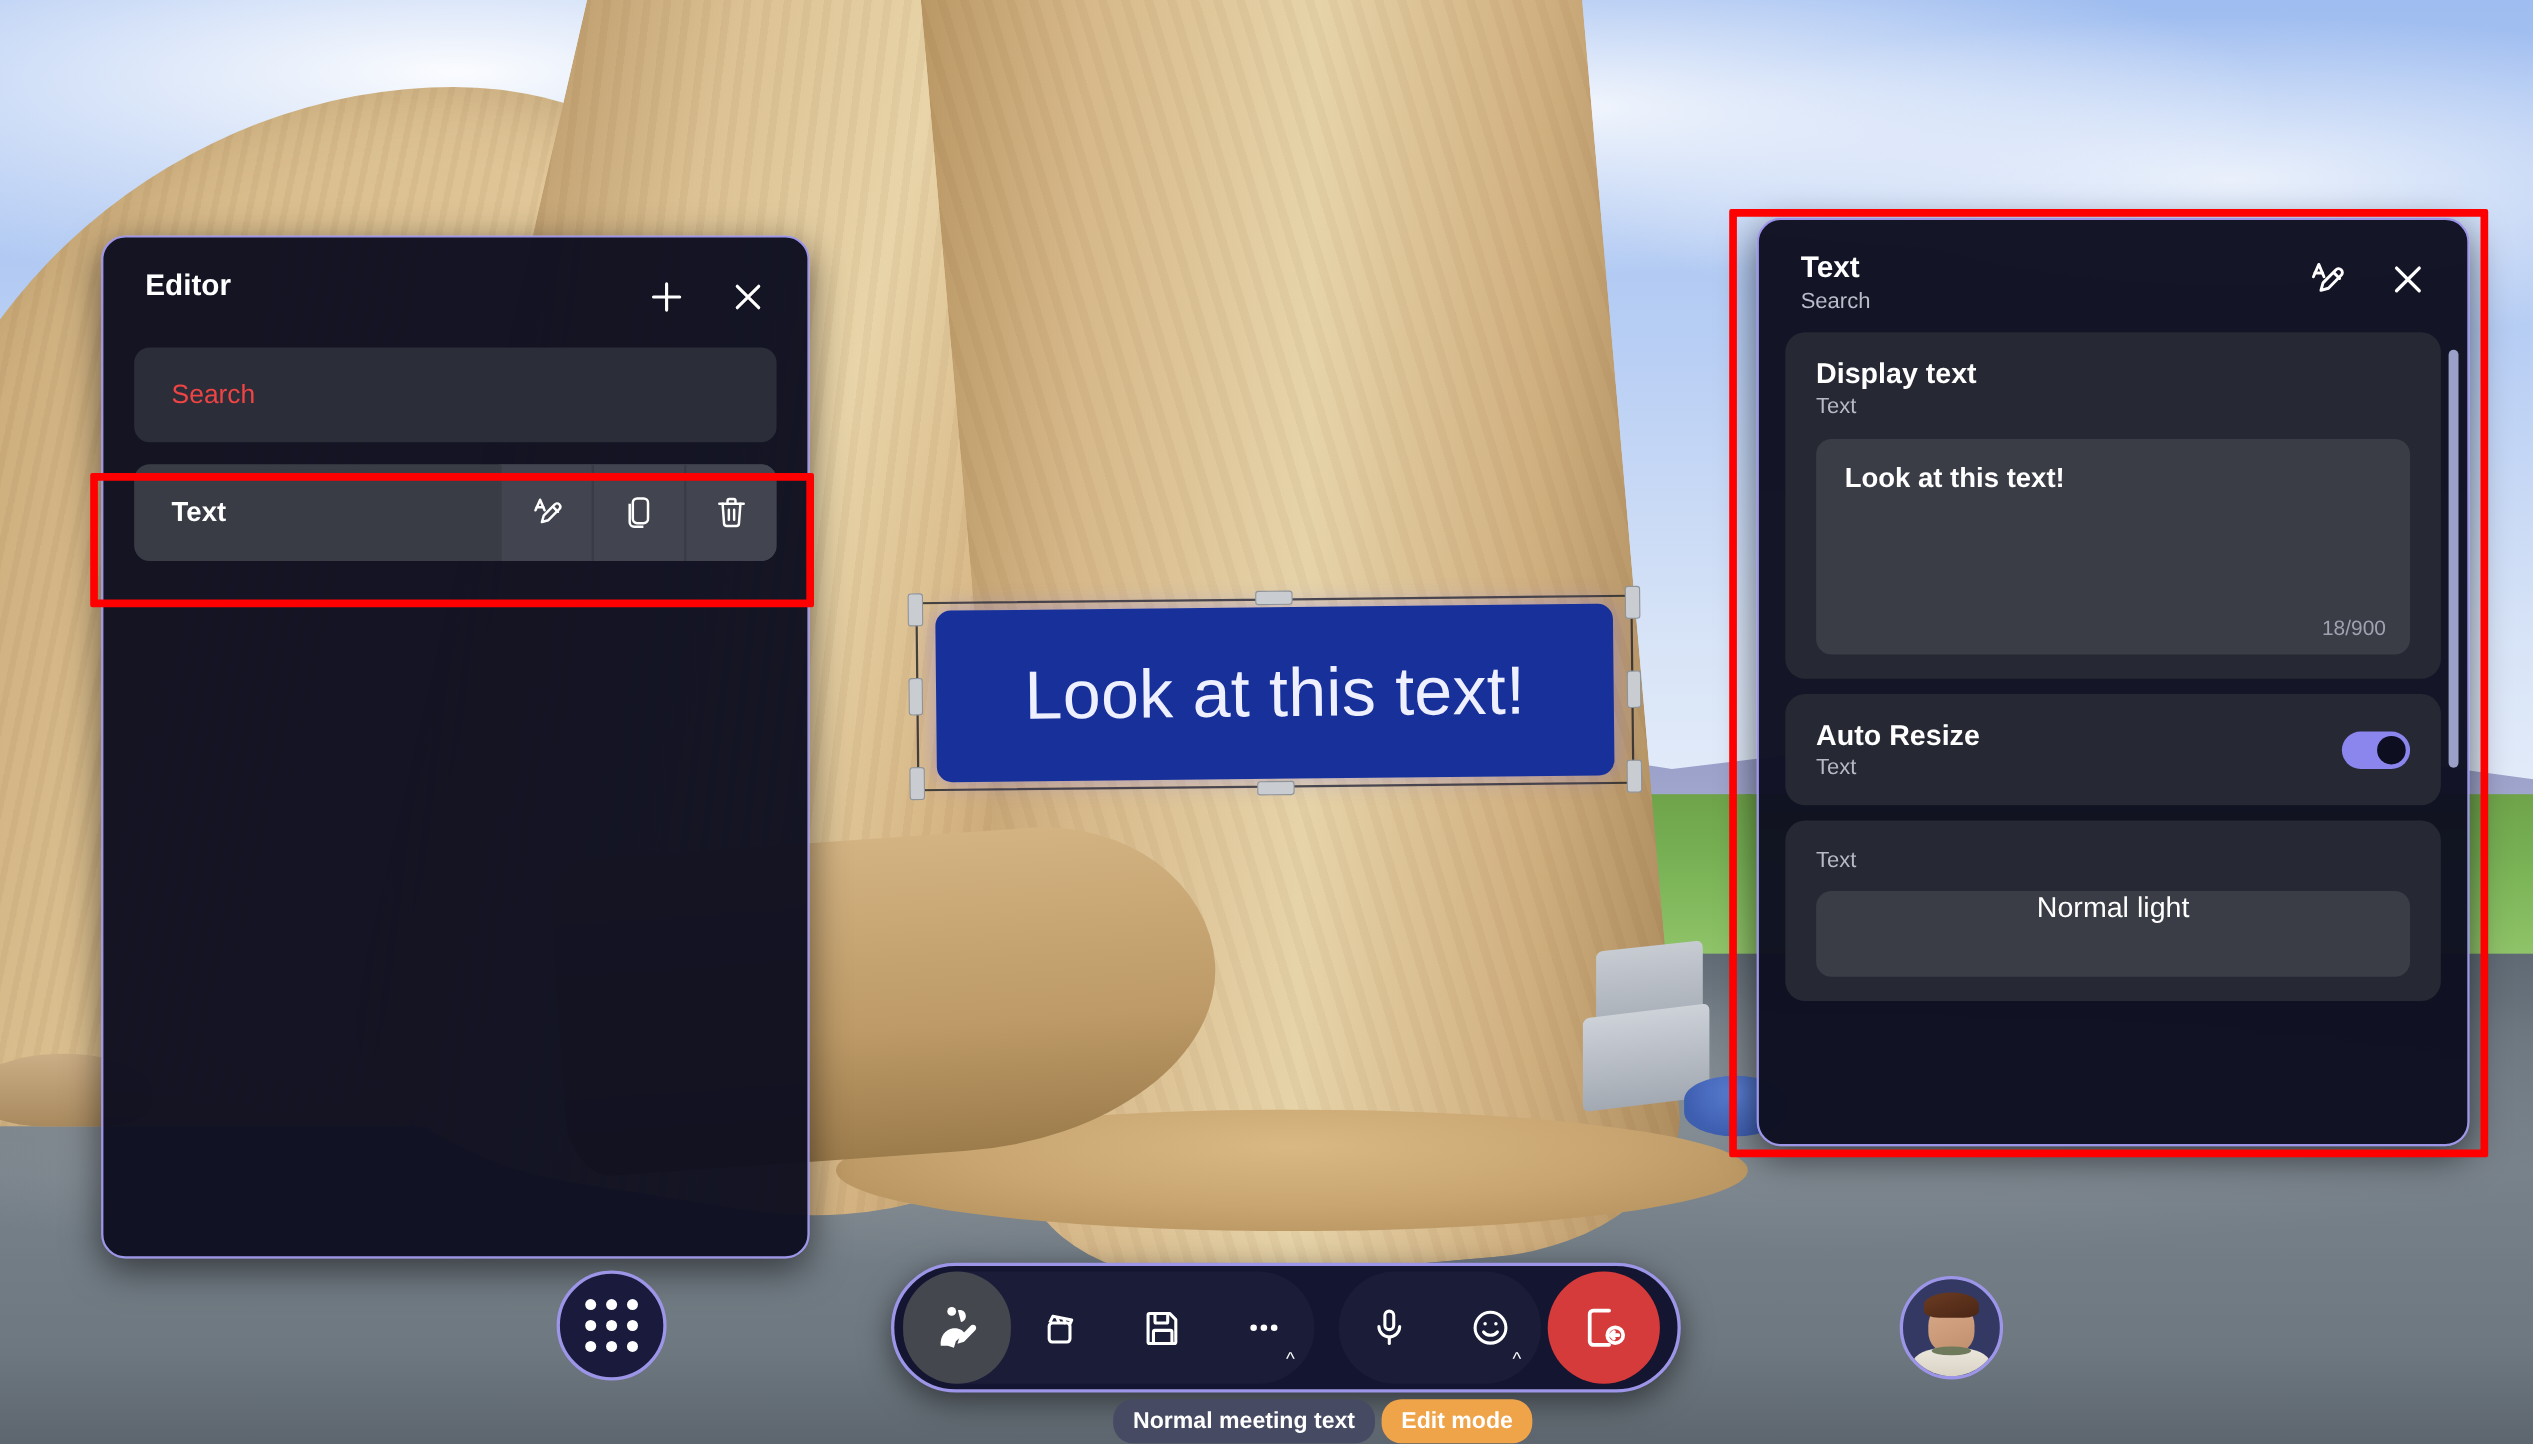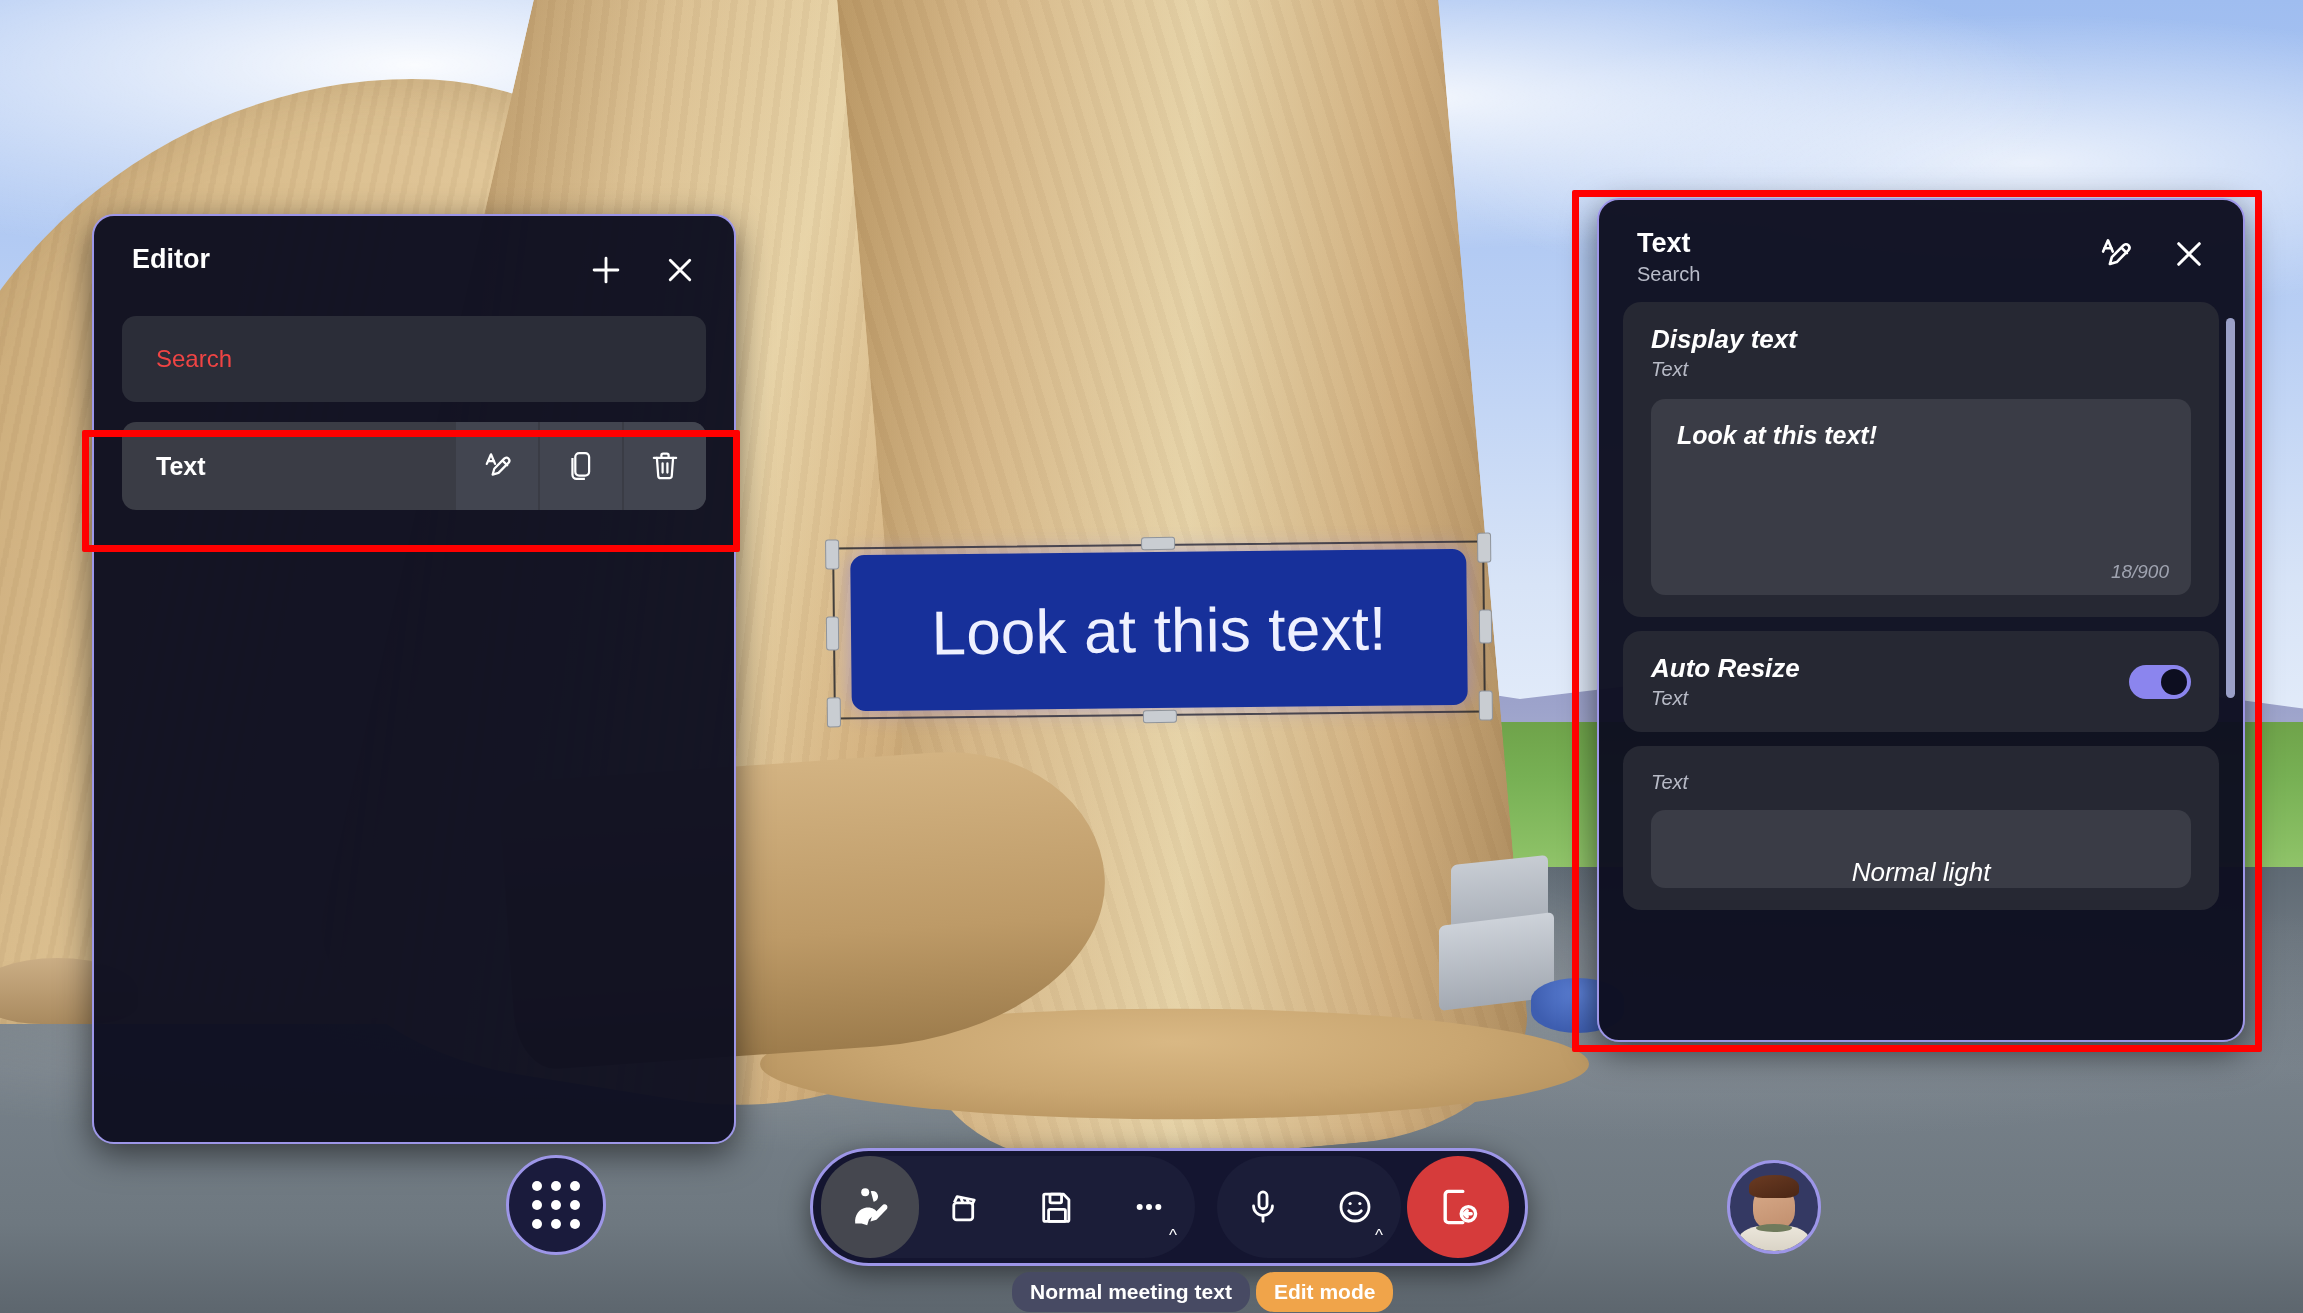--- a/index.html
+++ b/index.html
@@ -188,21 +188,21 @@
   .item-label { color:#fff; font-size:25px; font-weight:bold; padding-left:34px; flex:1; }
   .row-btn {
     width:84px; height:88px; display:flex; align-items:center; justify-content:center;
     background:#424550; cursor:pointer; color:#fff; border:0;
     border-left:2px solid #3a3c45;
   }
   .list-empty { flex:1; }
 
   
   #props-panel { left:1597px; top:198px; width:648px; height:844px; }
-  .props-body { position:relative; padding: 0 24px 0 24px; font-style: italic; }
+  .props-body { position:relative; padding: 0 24px 0 24px; }
   .prop-card {
     background:#262833;
     border-radius:18px;
     margin-bottom:14px;
     padding: 22px 28px 22px 28px;
   }
   .prop-name { color:#fff; font-size:26px; font-weight:bold; }
   .prop-type { color:#b7bac6; font-size:20px; margin-top:3px; }
   .prop-head-row { display:flex; align-items:center; justify-content:space-between; }
   .textarea-box {
@@ -219,21 +219,21 @@
     width:62px; height:34px; border-radius:17px; background:#8b85ee;
     position:relative; cursor:pointer; flex:0 0 auto;
   }
   .toggle .knob {
     position:absolute; right:4px; top:4px; width:26px; height:26px;
     border-radius:50%; background:#0d0e20;
   }
   .style-btn {
     margin-top:16px; height:78px;
     background:#3a3c46; border-radius:14px;
-    display:flex; align-items:flex-end; justify-content:center;
+    display:flex; align-items:flex-start; justify-content:center;
     color:#fff; cursor:pointer;
   }
   .style-btn.normal { font-size:26px; font-weight:normal; }
   .style-btn.title  { font-size:27px; font-weight:bold; }
   .scrollbar {
     position:absolute; right:8px; top:118px; width:9px; height:600px;
     background: transparent;
   }
   .scrollbar .thumb {
     width:9px; height:380px; background:#9aa0c8; border-radius:5px;

